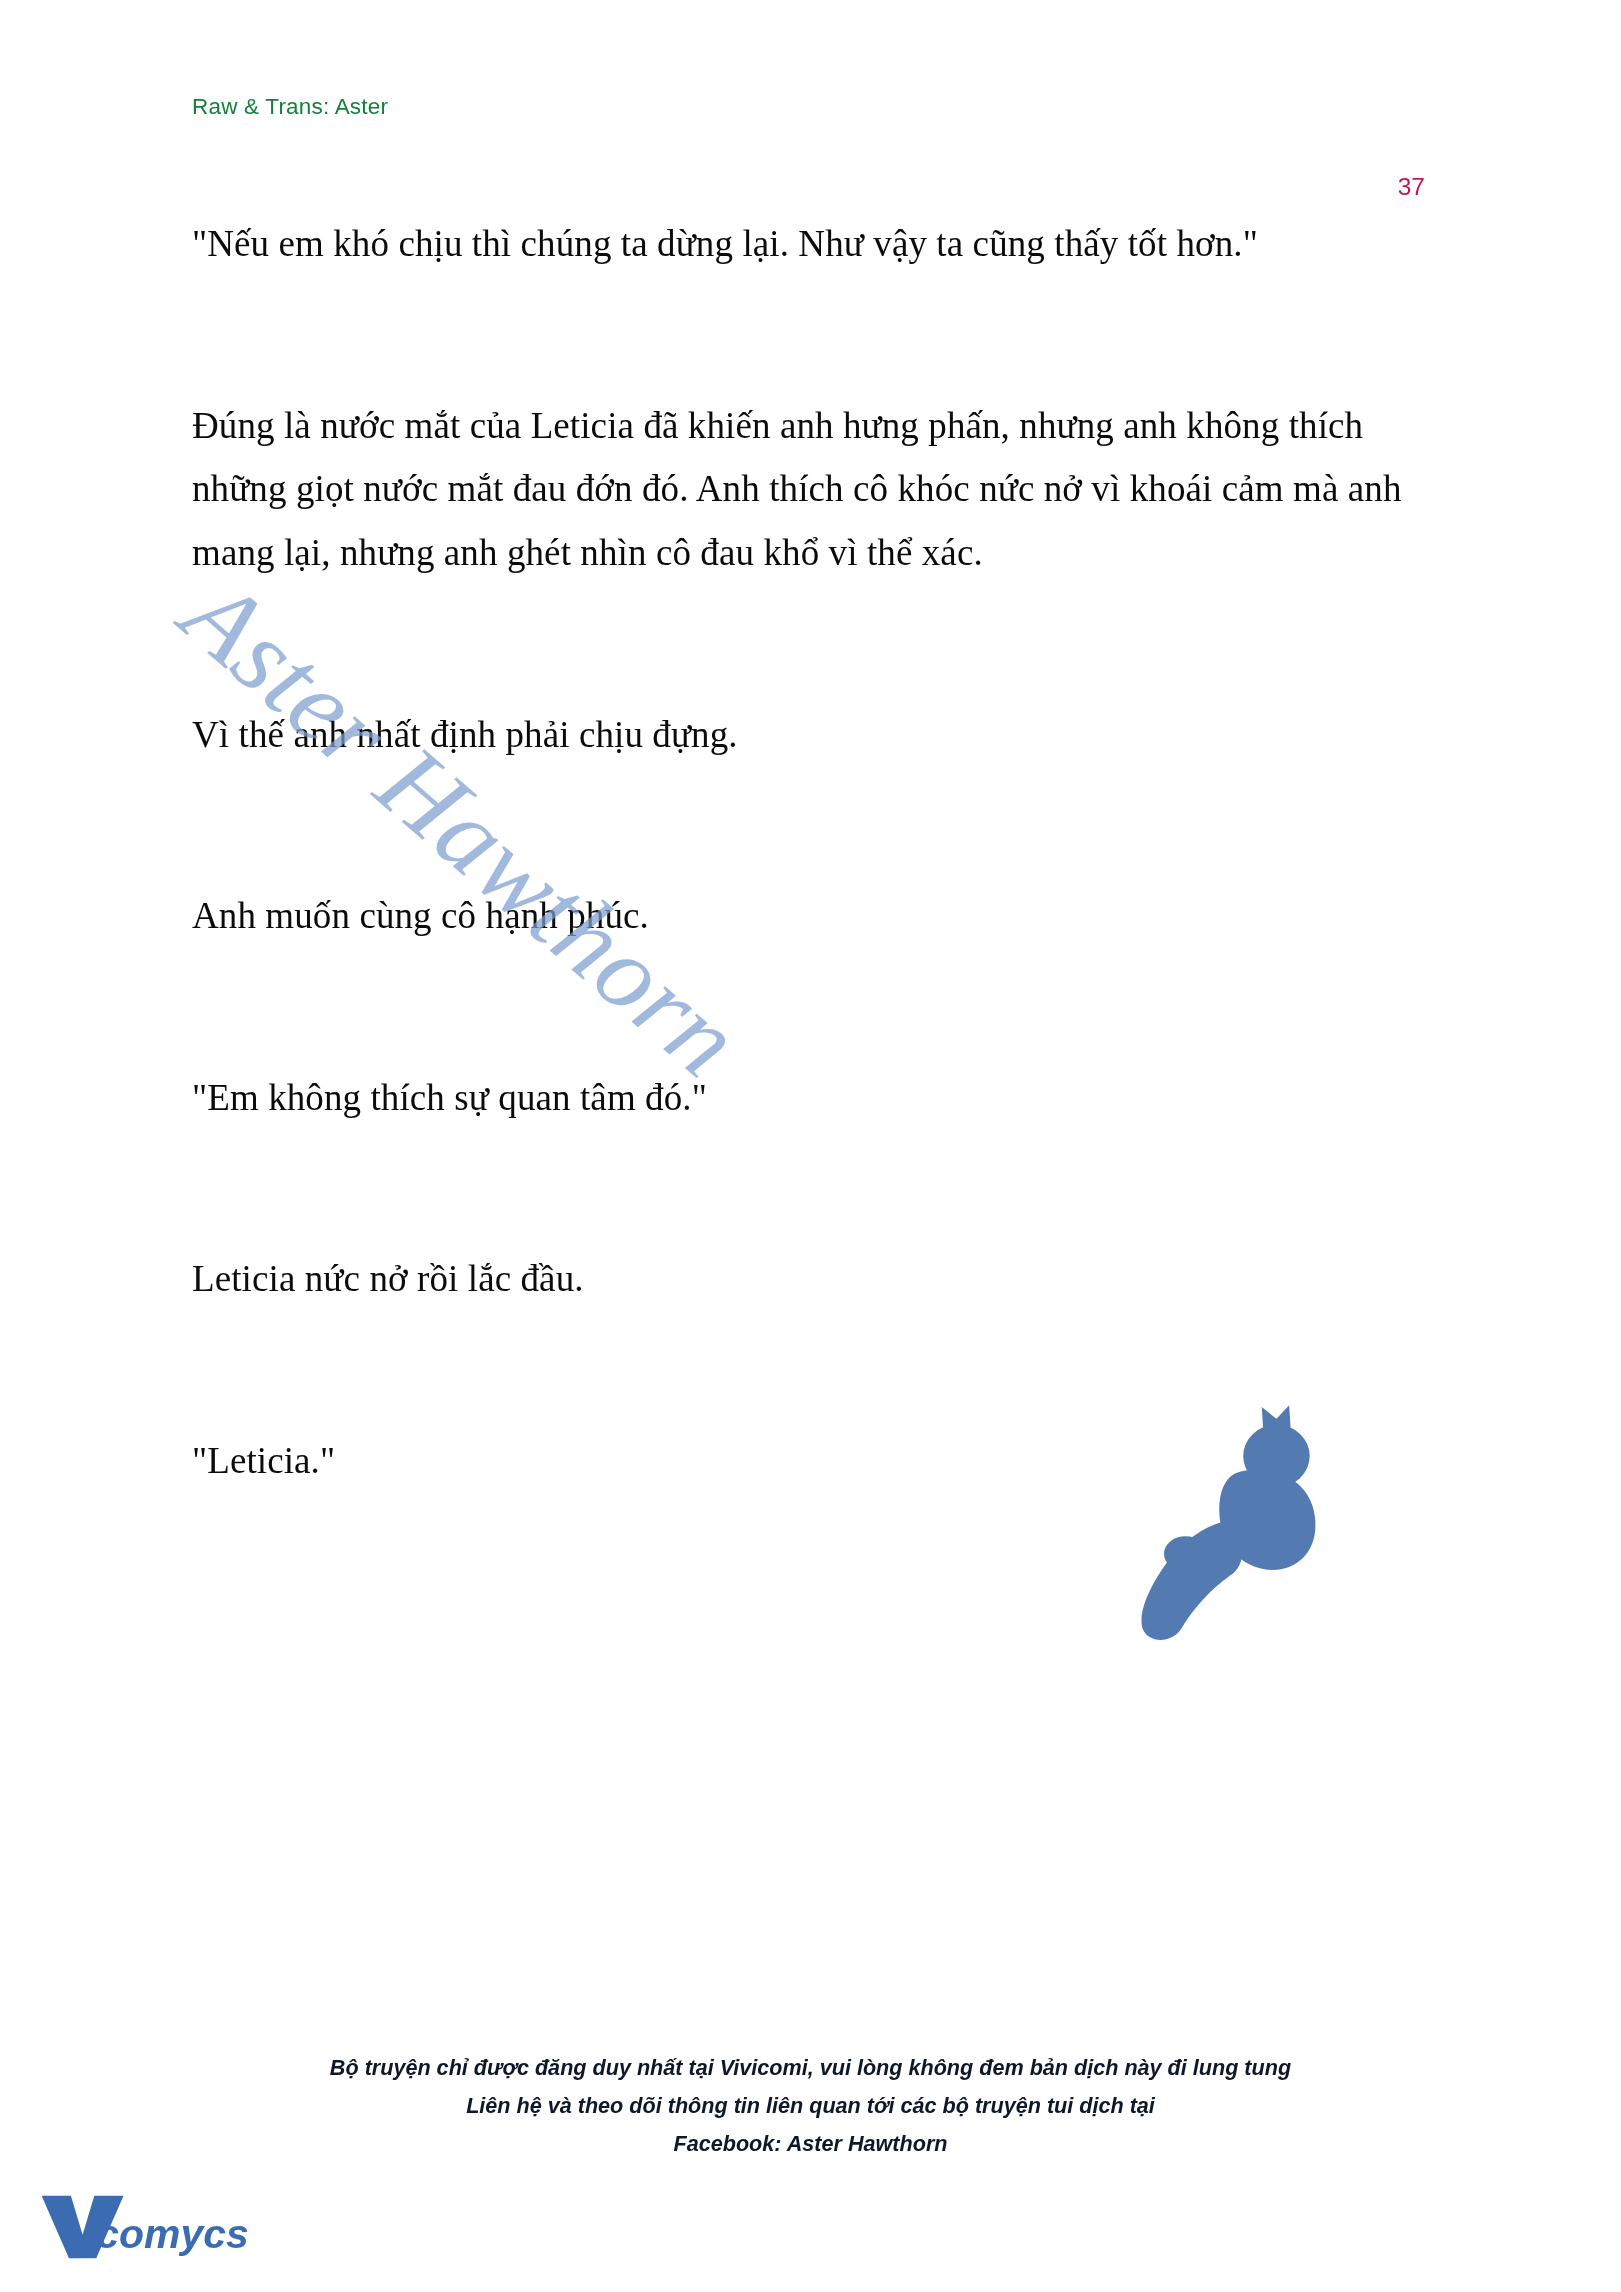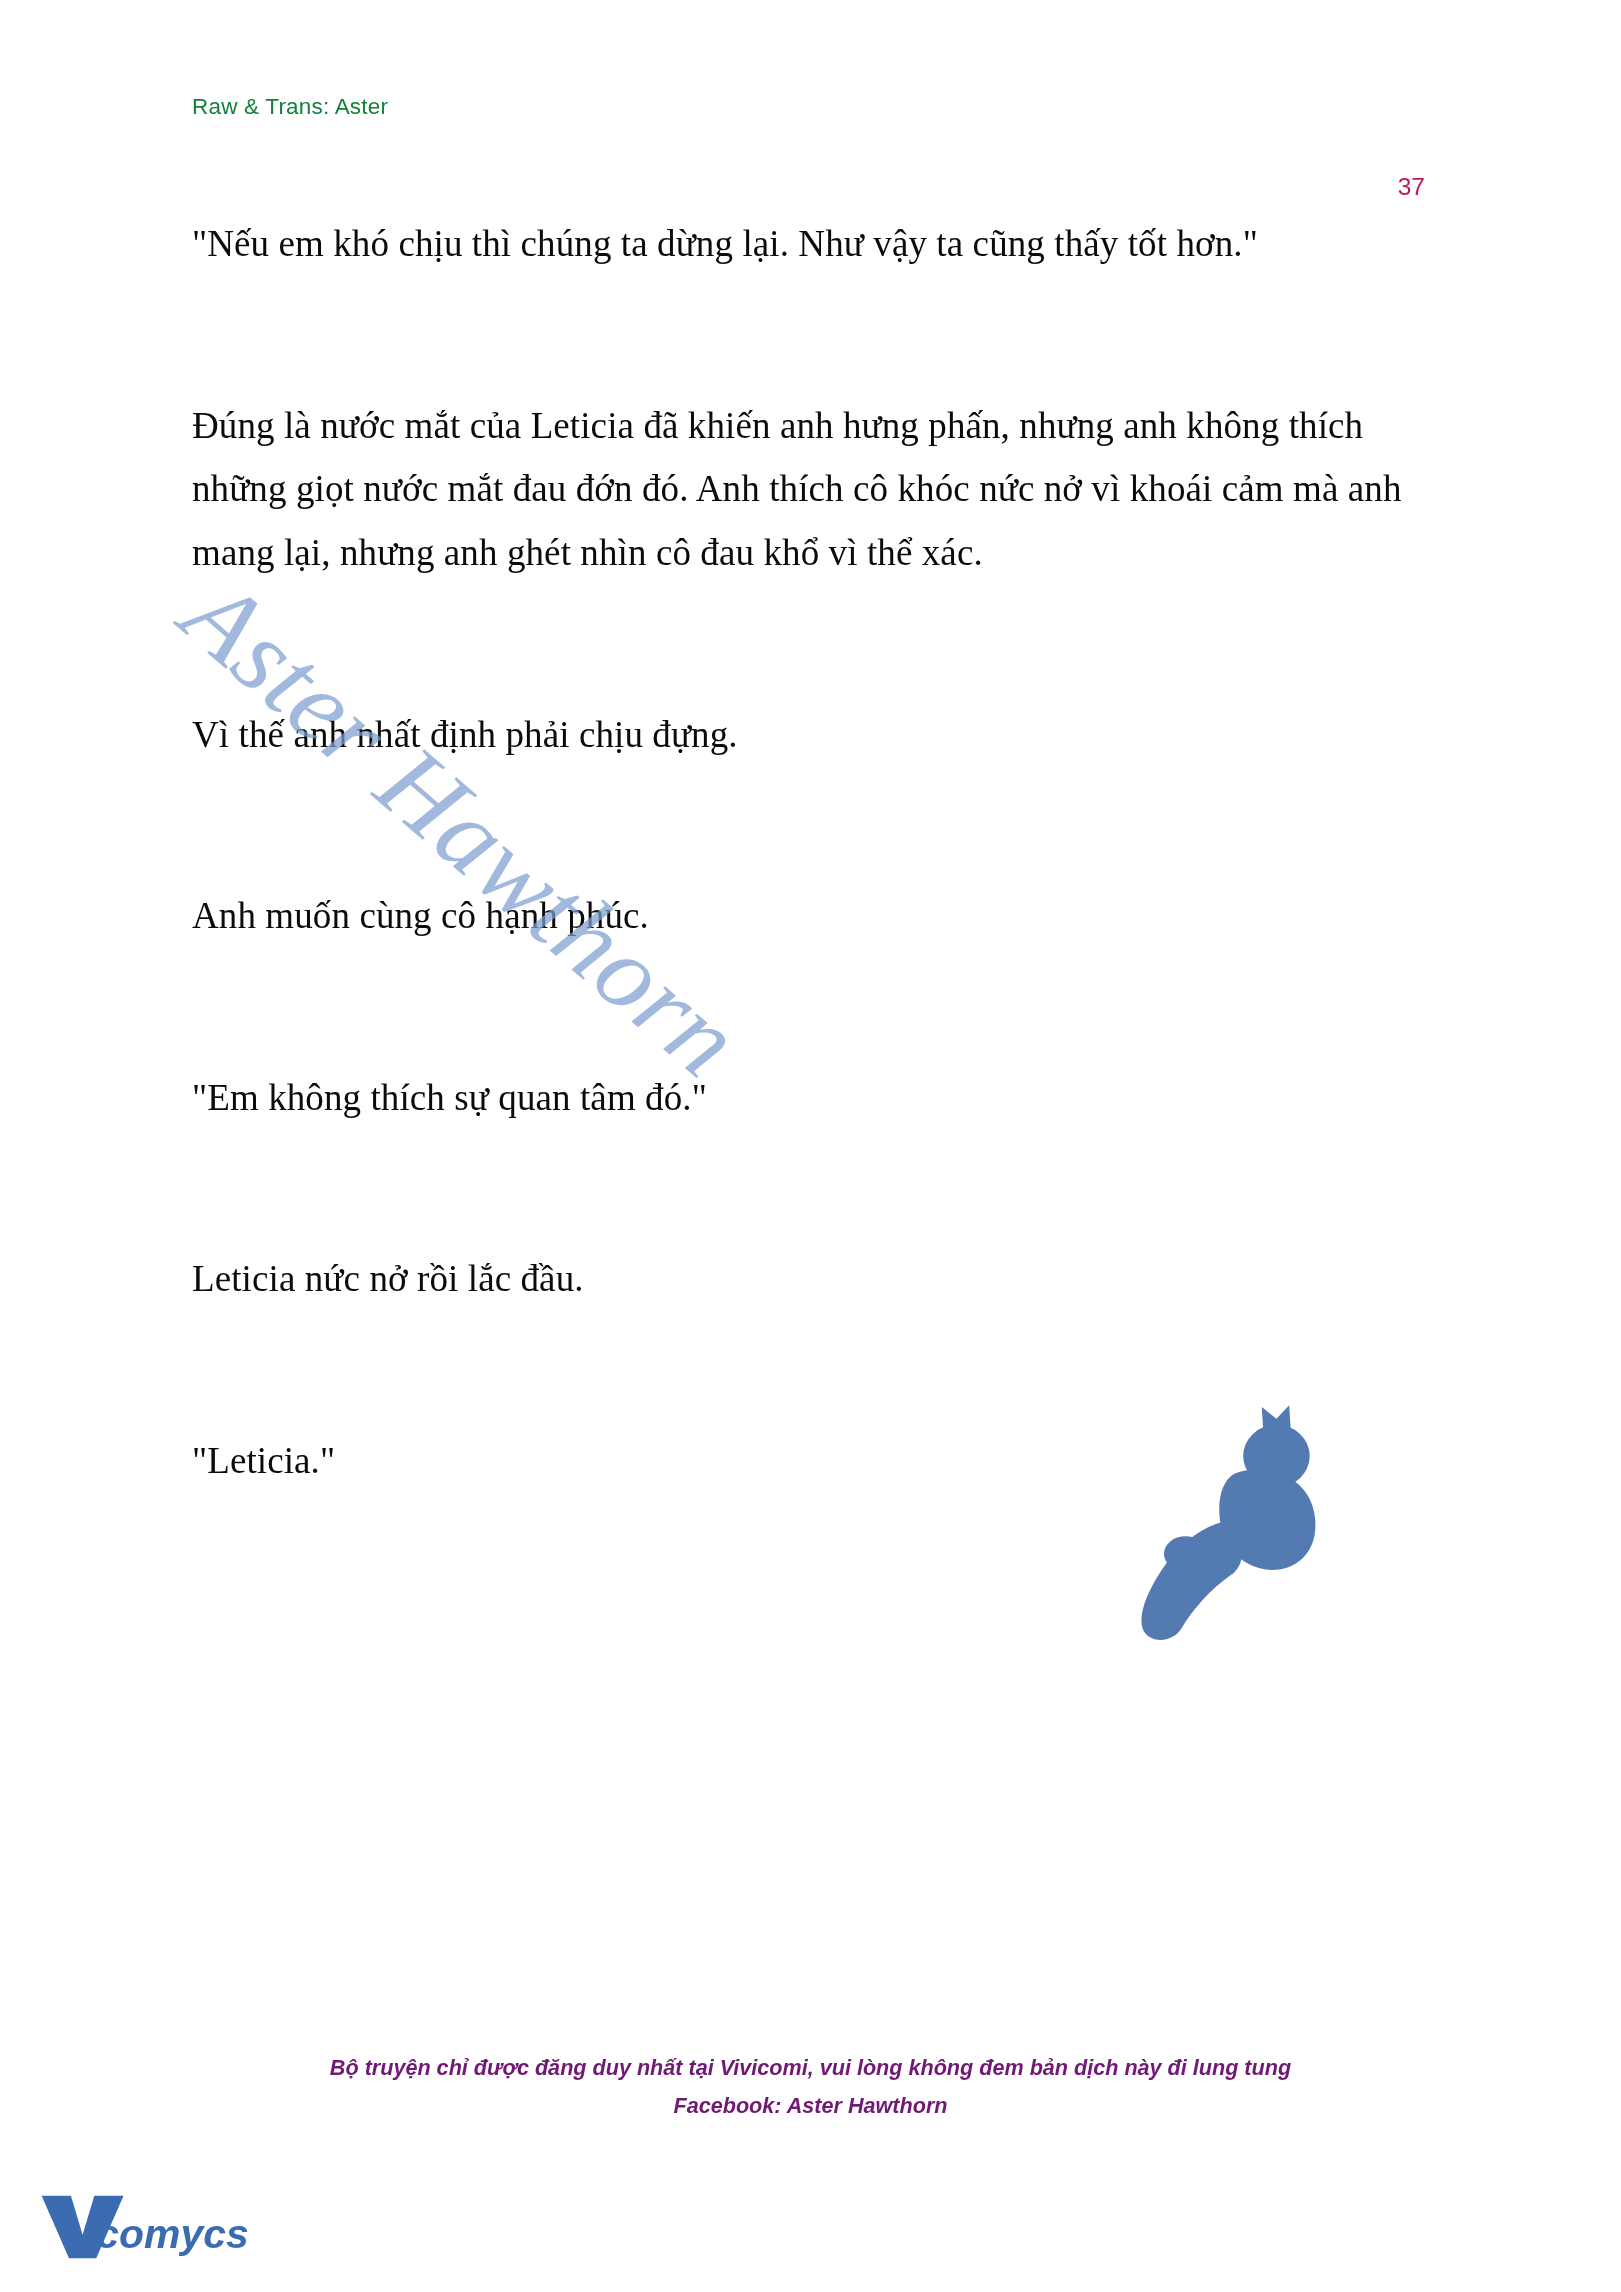--- a/index.html
+++ b/index.html
@@ -93,21 +93,21 @@
   .footer-note {
     position: absolute;
     left: 0;
     top: 2049px;
     width: 1621px;
     text-align: center;
     font-family: "Liberation Sans", sans-serif;
     font-style: italic;
     font-weight: bold;
     font-size: 21.6px;
-    color: #701a75;
+    color: #0f172a;
     line-height: 1.75;
   }
   .footer-note div { display: block; }
 
   .brand-logo {
     position: absolute;
     left: 37px;
     top: 2188px;
     width: 216px;
     height: 78px;
@@ -151,20 +151,21 @@
                  C134 170 132 140 106 128 Z"></path>
 
         <ellipse cx="70" cy="160" rx="22" ry="18"></ellipse>
         <ellipse cx="58" cy="196" rx="20" ry="16"></ellipse>
       </g>
     </svg>
   </div>
 
   <div class="footer-note">
     <div>Bộ truyện chỉ được đăng duy nhất tại Vivicomi, vui lòng không đem bản dịch này đi lung tung</div>
+    <div>Liên hệ và theo dõi thông tin liên quan tới các bộ truyện tui dịch tại</div>
     <div>Facebook: Aster Hawthorn</div>
   </div>
 
   <div class="brand-logo">
     <svg viewBox="0 0 220 80" width="216" height="78" aria-hidden="true">
       <g fill="#3b6bb0">
         <path d="M4 8 L34 8 L46 48 L58 8 L88 8 L60 72 L32 72 Z"></path>
         <text x="60" y="62" font-family="Liberation Sans, sans-serif" font-size="42" font-style="italic" font-weight="bold" fill="#3b6bb0">comycs</text>
       </g>
     </svg>

